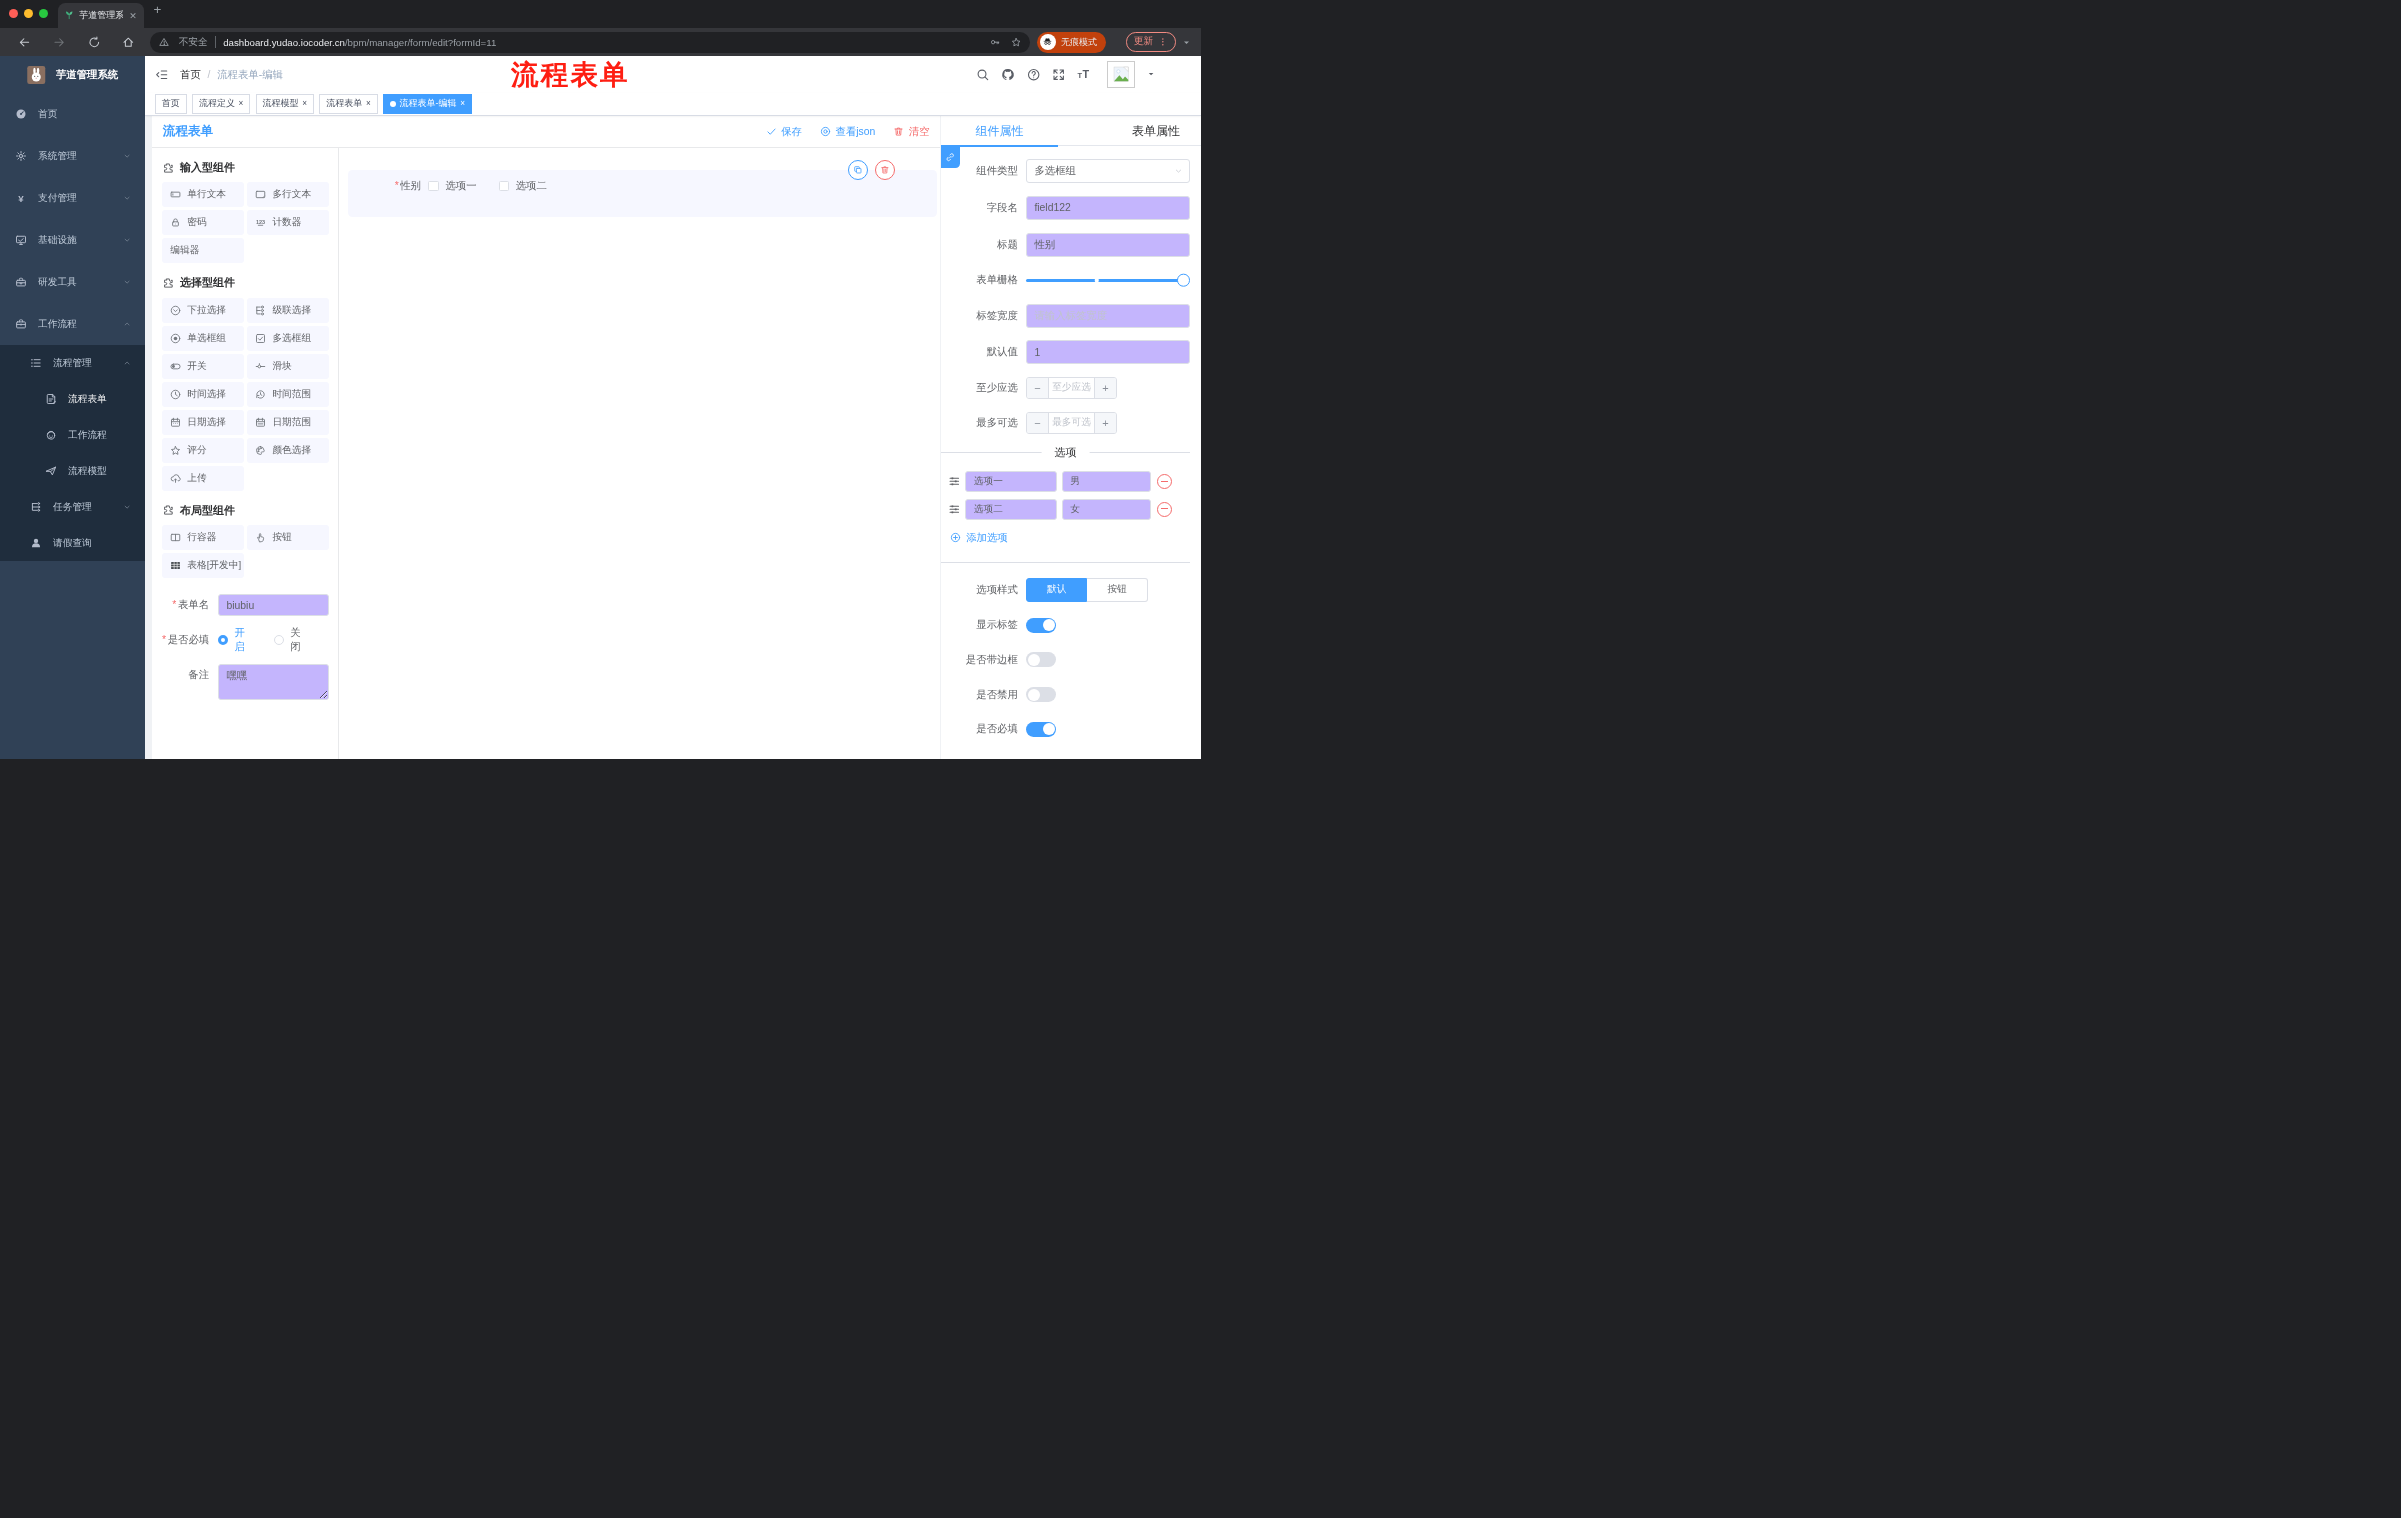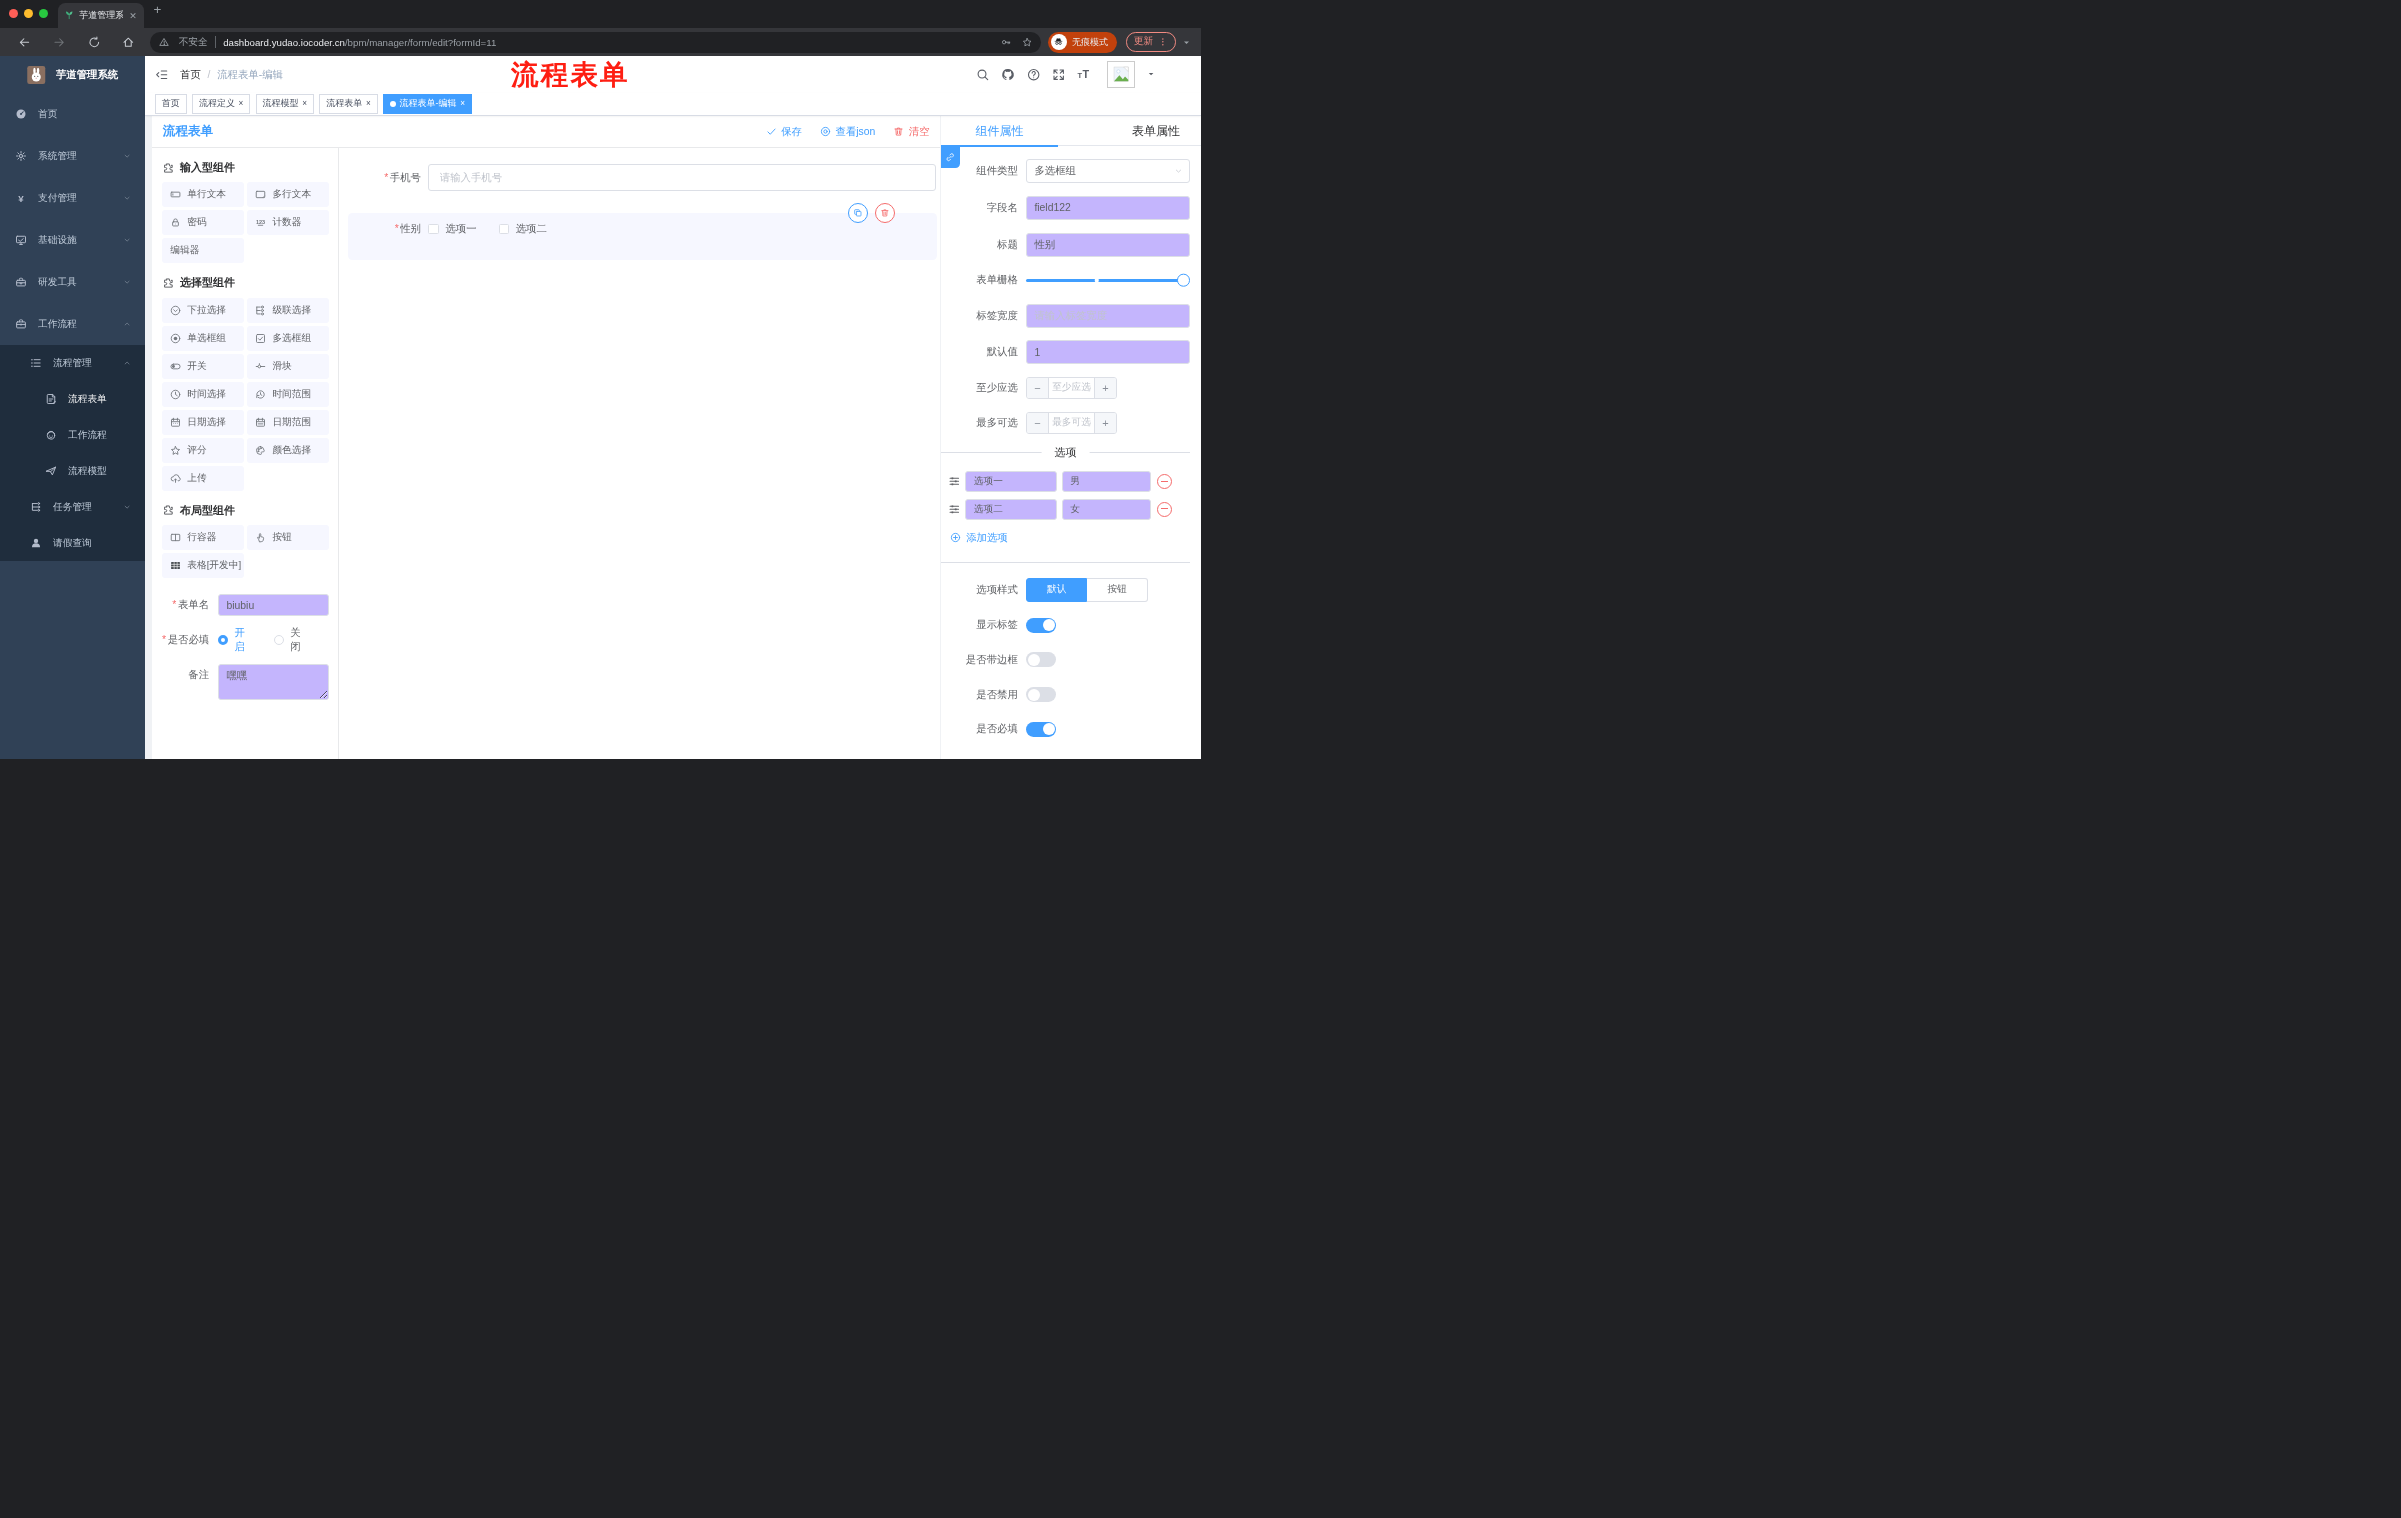--- a/index.html
+++ b/index.html
@@ -23,21 +23,21 @@
   .nav-ic.dim{color:#6e7276}
   #omnibox{flex:1;height:21px;background:#202124;border-radius:10.4px;display:flex;align-items:center;padding:0 9px;margin:0 7.4px 0 4.5px;font-size:9.7px;color:#9aa0a6}
   #omnibox .i{width:10.4px;height:10.4px;color:#9aa0a6}
   .omni-sep{width:0.7px;height:12px;background:#5f6368;margin:0 7.4px}
   .url-host{color:#e8eaed}
   .url-path{color:#9aa0a6;flex:1;white-space:nowrap;overflow:hidden}
   .omni-right{display:flex;gap:10.4px;margin-left:7.4px}
   .incog{height:21px;background:#c2410c;border-radius:10.4px;display:flex;align-items:center;gap:5.2px;padding:2.2px 9px 2.2px 2.2px;color:#e8eaed;font-size:9px;flex:none}
   .incog-circ{width:16.3px;height:16.3px;border-radius:50%;background:#fff;display:flex;align-items:center;justify-content:center}
   .incog-circ .i{width:11px;height:11px}
-  .update-pill{height:19.3px;border:0.7px solid #f28b82;border-radius:9.7px;color:#f28b82;display:flex;align-items:center;gap:5.2px;padding:0 6.7px;font-size:9.7px;margin-left:9px;flex:none;cursor:pointer}
+  .update-pill{height:19.3px;border:0.7px solid #f28b82;border-radius:9.7px;color:#f28b82;display:flex;align-items:center;gap:5.2px;padding:0 6.7px;font-size:9.7px;margin-left:20px;flex:none;cursor:pointer}
   .update-pill .i{width:9.7px;height:9.7px}
   .chrome-caret{width:9px;height:9px;color:#9aa0a6;margin:0 3px 0 6px;cursor:pointer}
 
   
   #app{position:absolute;top:56px;left:0;right:0;bottom:0;display:flex;background:#f0f2f5}
   #sidebar{width:145px;background:#304156;flex:none;font-size:9.7px;color:#bfcbd9;overflow:hidden}
   .logo-row{height:37px;display:flex;align-items:center;padding-left:24px;gap:7.4px}
   .logo-img{width:24.5px;height:18px;border-radius:2.2px;overflow:hidden;flex:none}
   .logo-img svg{display:block;width:100%;height:100%}
   .logo-title{color:#fff;font-weight:bold;font-size:10.4px;white-space:nowrap}
@@ -804,24 +804,20 @@
                   </span>
                 </div>
                 <div class="mrow">
                   <span class="mlabel">备注</span>
                   <span class="mctrl"><textarea class="inp" style="">嘿嘿</textarea></span>
                 </div>
               </div>
             </div>
 
             <div id="canvas">
-              <div class="cv-row">
-                <span class="cv-label"><span class="star">*</span><span>手机号</span></span>
-                <input class="cv-inp" placeholder="请输入手机号" style="">
-              </div>
               <div class="sel-block">
                 <div class="blk-actions">
                   <span class="cbtn copy">
                       <span class="i">
                         <svg viewBox="0 0 16 16" fill="none" stroke="currentColor" stroke-width="1.3" stroke-linecap="round" stroke-linejoin="round">
                           <rect x="5.6" y="5.6" width="7.6" height="7.6" rx="1"></rect>
                           <path d="M10.4 5.6V3.8a1 1 0 0 0-1-1H3.8a1 1 0 0 0-1 1v5.6a1 1 0 0 0 1 1h1.8"></path>
                         </svg>
                       </span>
                     </span>

